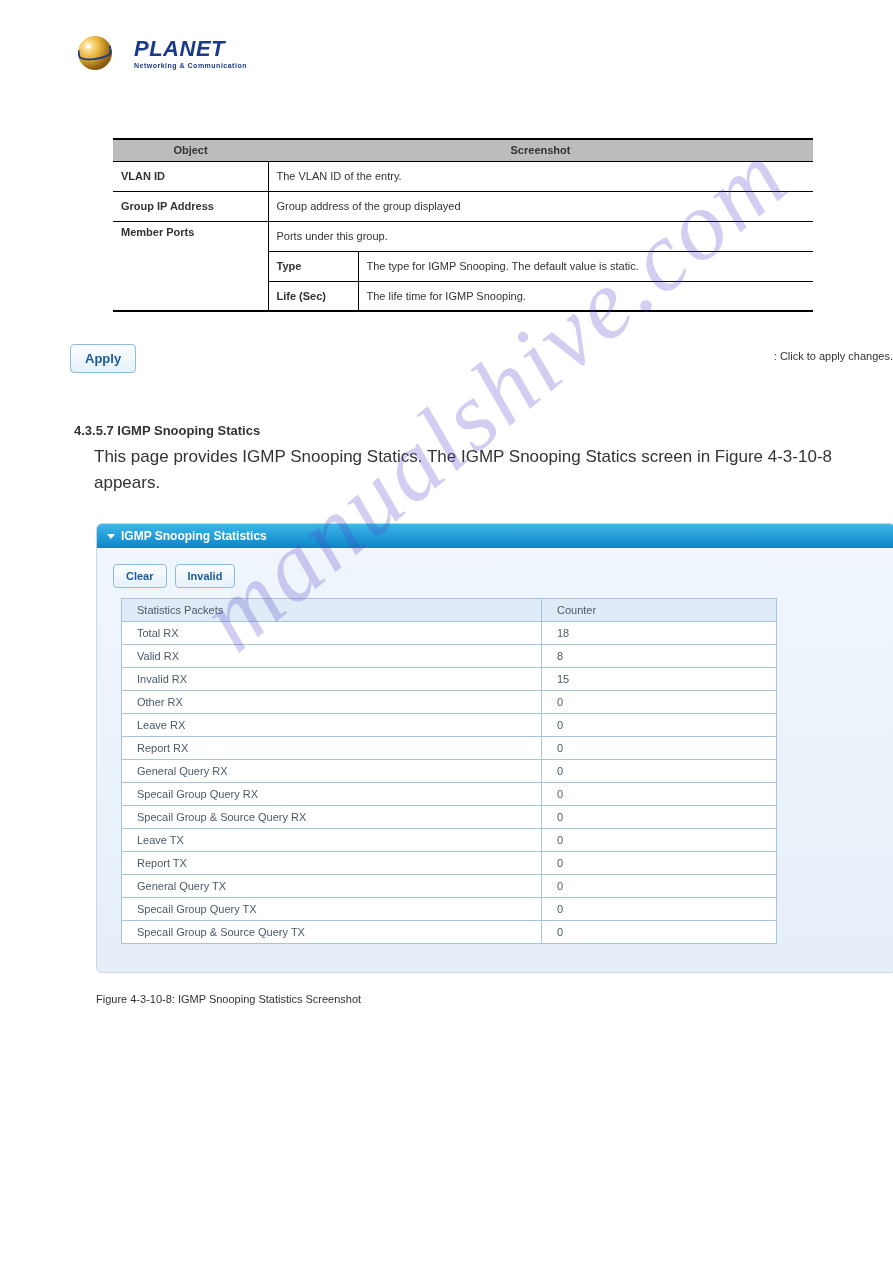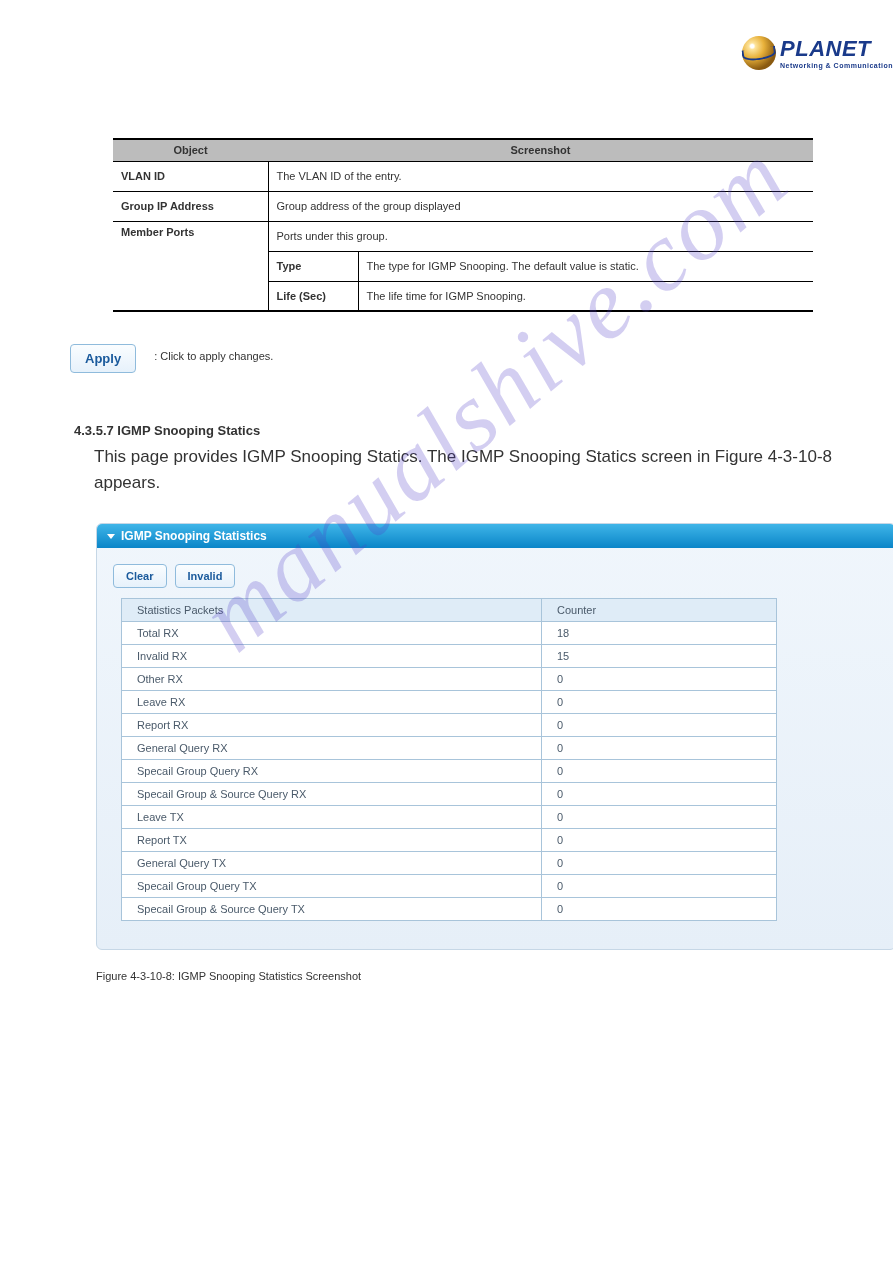--- a/index.html
+++ b/index.html
@@ -22,22 +22,21 @@
     font-style: italic;
     letter-spacing: 3px;
     font-family: Georgia, serif;
     z-index: 5;
     white-space: nowrap;
   }
   .logo-row {
     display: flex;
     align-items: flex-start;
     padding: 36px 0 0 78px;
-    gap: 4px;
-    justify-content: flex-end;
+    gap: 22px;
   }
   .logo-globe {
     width: 34px; height: 34px;
     border-radius: 50%;
     background: radial-gradient(circle at 30% 30%, #fff 0%, #fff 5%, #fde39a 10%, #e8b13a 35%, #8a5a10 70%);
     position: relative;
   }
   .logo-globe::after {
     content: "";
     position: absolute;
@@ -83,21 +82,21 @@
   .obj-head {
     background: #bcbcbc;
     font-weight: bold;
     text-align: center;
   }
   .obj-head td { height: 22px; border-left:none; border-right:none; }
   .col-obj { width: 155px; font-weight: bold; }
   .col-sub { width: 90px; font-weight: bold; }
   .obj-table .sub-row td:first-child { border-left: none; }
   .obj-table .first-of-group td:first-child { border-bottom: none; }
-  .apply-row { margin: 32px 0 0 70px; display: flex; align-items: flex-start; gap: 18px; }
+  .apply-row { margin: 32px 0 0 70px; display: flex; align-items: flex-start; gap: 6px; justify-content: space-between; }
   .apply-btn {
     background: linear-gradient(#fafdff, #e6f1fb);
     border: 1px solid #8fbbdc;
     border-radius: 4px;
     padding: 6px 14px;
     font-weight: bold;
     font-size: 13px;
     color: #1a5a9c;
     font-family: Arial, sans-serif;
     cursor: pointer;
@@ -227,20 +226,24 @@
         <th class="pkt">Statistics Packets</th>
         <th>Counter</th>
       </tr>
     </thead>
     <tbody id="stats-body">
         <tr>
           <td class="pkt">Total RX</td>
           <td>18</td>
         </tr>
         <tr>
+          <td class="pkt">Valid RX</td>
+          <td>8</td>
+        </tr>
+        <tr>
           <td class="pkt">Invalid RX</td>
           <td>15</td>
         </tr>
         <tr>
           <td class="pkt">Other RX</td>
           <td>0</td>
         </tr>
         <tr>
           <td class="pkt">Leave RX</td>
           <td>0</td>

